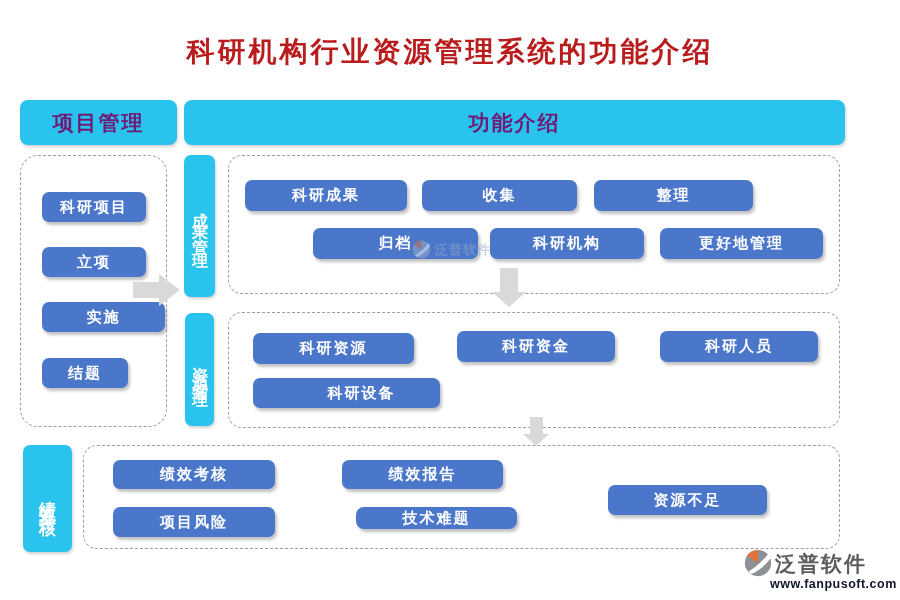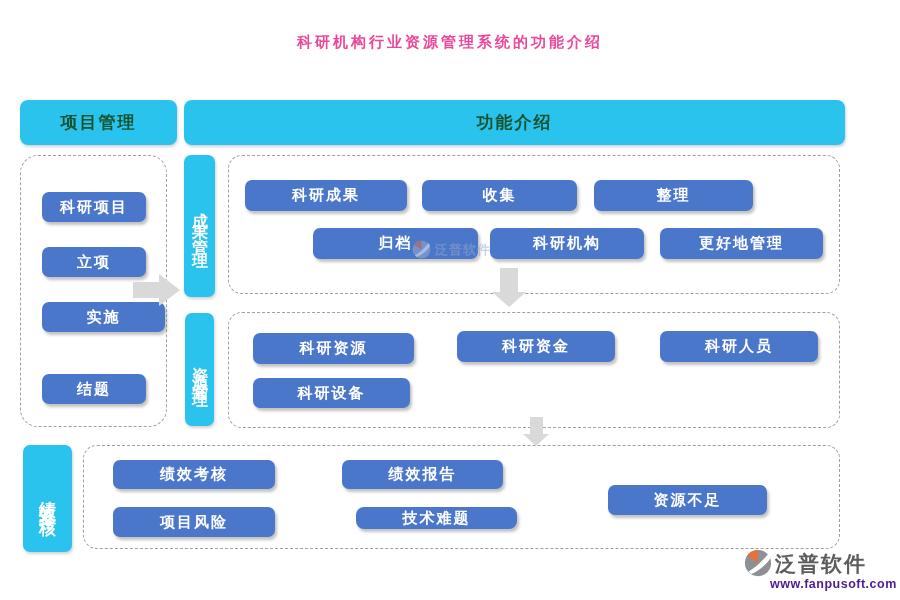--- a/index.html
+++ b/index.html
@@ -1,23 +1,23 @@
 <!DOCTYPE html>
 <html><head>
 <meta charset="utf-8">
 <style>
   html,body{margin:0;padding:0;background:#fff;}
   .canvas{position:relative;width:900px;height:600px;background:#fff;overflow:hidden;
           font-family:"Liberation Sans",sans-serif;}
   .title{position:absolute;left:0;top:33px;width:100%;text-align:center;
          font-family:"DejaVu Serif","Liberation Serif",serif;font-weight:bold;
-         font-size:15px;letter-spacing:3px;color:#ec4899;}
-  .cyanbox{position:absolute;background:#29c3ee;border-radius:8px;color:#14532d;
+         font-size:28px;letter-spacing:3px;color:#b91c1c;}
+  .cyanbox{position:absolute;background:#29c3ee;border-radius:8px;color:#701a75;
            display:flex;align-items:center;justify-content:center;
-           font-size:17px;font-weight:bold;letter-spacing:2px;
+           font-size:21px;font-weight:bold;letter-spacing:2px;
            box-shadow:1px 2px 3px rgba(0,0,0,.18);}
   .vlabel{position:absolute;background:#29c3ee;border-radius:7px;color:#fff;
           display:flex;align-items:center;justify-content:center;
           writing-mode:vertical-rl;text-orientation:upright;
           font-weight:bold;font-size:16px;
           box-shadow:1px 2px 3px rgba(0,0,0,.18);}
   .dashed{position:absolute;border:1px dashed #9f9f9f;border-radius:14px;background:#fff;}
   .btn{position:absolute;background:#4b77cb;border-radius:7px;color:#fff;
        display:flex;align-items:center;justify-content:center;
        font-size:15px;font-weight:bold;letter-spacing:2px;
@@ -25,37 +25,37 @@
   .arrow-shaft{position:absolute;background:#d9d9d9;}
   .arrow-head-right{position:absolute;width:0;height:0;
        border-top:16px solid transparent;border-bottom:16px solid transparent;
        border-left:21px solid #d9d9d9;}
   .arrow-head-down{position:absolute;width:0;height:0;}
   .watermark{position:absolute;display:flex;align-items:center;gap:4px;opacity:.5;}
   .watermark .wm-text{font-size:13px;font-weight:bold;color:#93a9c4;letter-spacing:1px;}
   .footer{position:absolute;left:744px;top:549px;width:150px;}
   .footer-row{display:flex;align-items:flex-start;gap:3px;}
   .footer-name{font-size:21px;font-weight:bold;color:#5c5c5c;letter-spacing:2px;line-height:30px;}
-  .footer-url{font-size:12.5px;font-weight:bold;color:#4c1d95;letter-spacing:.5px;margin-top:-2px;margin-left:26px;}
+  .footer-url{font-size:12.5px;font-weight:bold;color:#0f172a;letter-spacing:.5px;margin-top:-2px;margin-left:26px;}
 </style>
 </head>
 <body>
 
 <div class="canvas">
 
   <div class="title">科研机构行业资源管理系统的功能介绍</div>
 
   <div class="cyanbox" style="left:20px;top:100px;width:157px;height:45px;">项目管理</div>
   <div class="cyanbox" style="left:184px;top:100px;width:661px;height:45px;">功能介绍</div>
 
   <div class="dashed" style="left:20px;top:155px;width:145px;height:270px;border-radius:18px;"></div>
   <div class="btn" style="left:42px;top:192px;width:104px;height:30px;">科研项目</div>
   <div class="btn" style="left:42px;top:247px;width:104px;height:30px;">立项</div>
   <div class="btn" style="left:42px;top:302px;width:123px;height:30px;">实施</div>
-  <div class="btn" style="left:42px;top:358px;width:104px;height:30px;margin-top:16px;">结题</div>
+  <div class="btn" style="left:42px;top:358px;width:86px;height:30px;">结题</div>
 
   <div>
     <div class="arrow-shaft" style="left:133px;top:282px;width:27px;height:16px;"></div>
     <div class="arrow-head-right" style="left:159px;top:274px;"></div>
   </div>
 
   <div class="vlabel" style="left:184px;top:155px;width:31px;height:142px;letter-spacing:13px;">成果管理</div>
   <div class="vlabel" style="left:185px;top:313px;width:29px;height:113px;letter-spacing:8px;">资源管理</div>
   <div class="vlabel" style="left:23px;top:445px;width:49px;height:107px;letter-spacing:6px;font-size:17px;">绩效考核</div>
 
@@ -80,21 +80,21 @@
     <div class="arrow-shaft" style="left:500px;top:268px;width:18px;height:25px;"></div>
     <div class="arrow-head-down" style="left:492px;top:292px;
          border-left:17px solid transparent;border-right:17px solid transparent;
          border-top:15px solid #d9d9d9;"></div>
   </div>
 
   <div class="dashed" style="left:228px;top:312px;width:610px;height:114px;"></div>
   <div class="btn" style="left:253px;top:333px;width:161px;height:31px;">科研资源</div>
   <div class="btn" style="left:660px;top:331px;width:158px;height:31px;">科研人员</div>
   <div class="btn" style="left:457px;top:331px;width:158px;height:31px;">科研资金</div>
-  <div class="btn" style="left:253px;top:378px;width:157px;height:30px;">科研设备</div>
+  <div class="btn" style="left:253px;top:378px;width:157px;height:30px;padding-left:30px;">科研设备</div>
 
   <div>
     <div class="arrow-shaft" style="left:530px;top:417px;width:13px;height:18px;"></div>
     <div class="arrow-head-down" style="left:523px;top:434px;
          border-left:13px solid transparent;border-right:13px solid transparent;
          border-top:12px solid #d9d9d9;"></div>
   </div>
 
   <div class="dashed" style="left:83px;top:445px;width:755px;height:102px;"></div>
   <div class="btn" style="left:113px;top:460px;width:162px;height:29px;">绩效考核</div>

